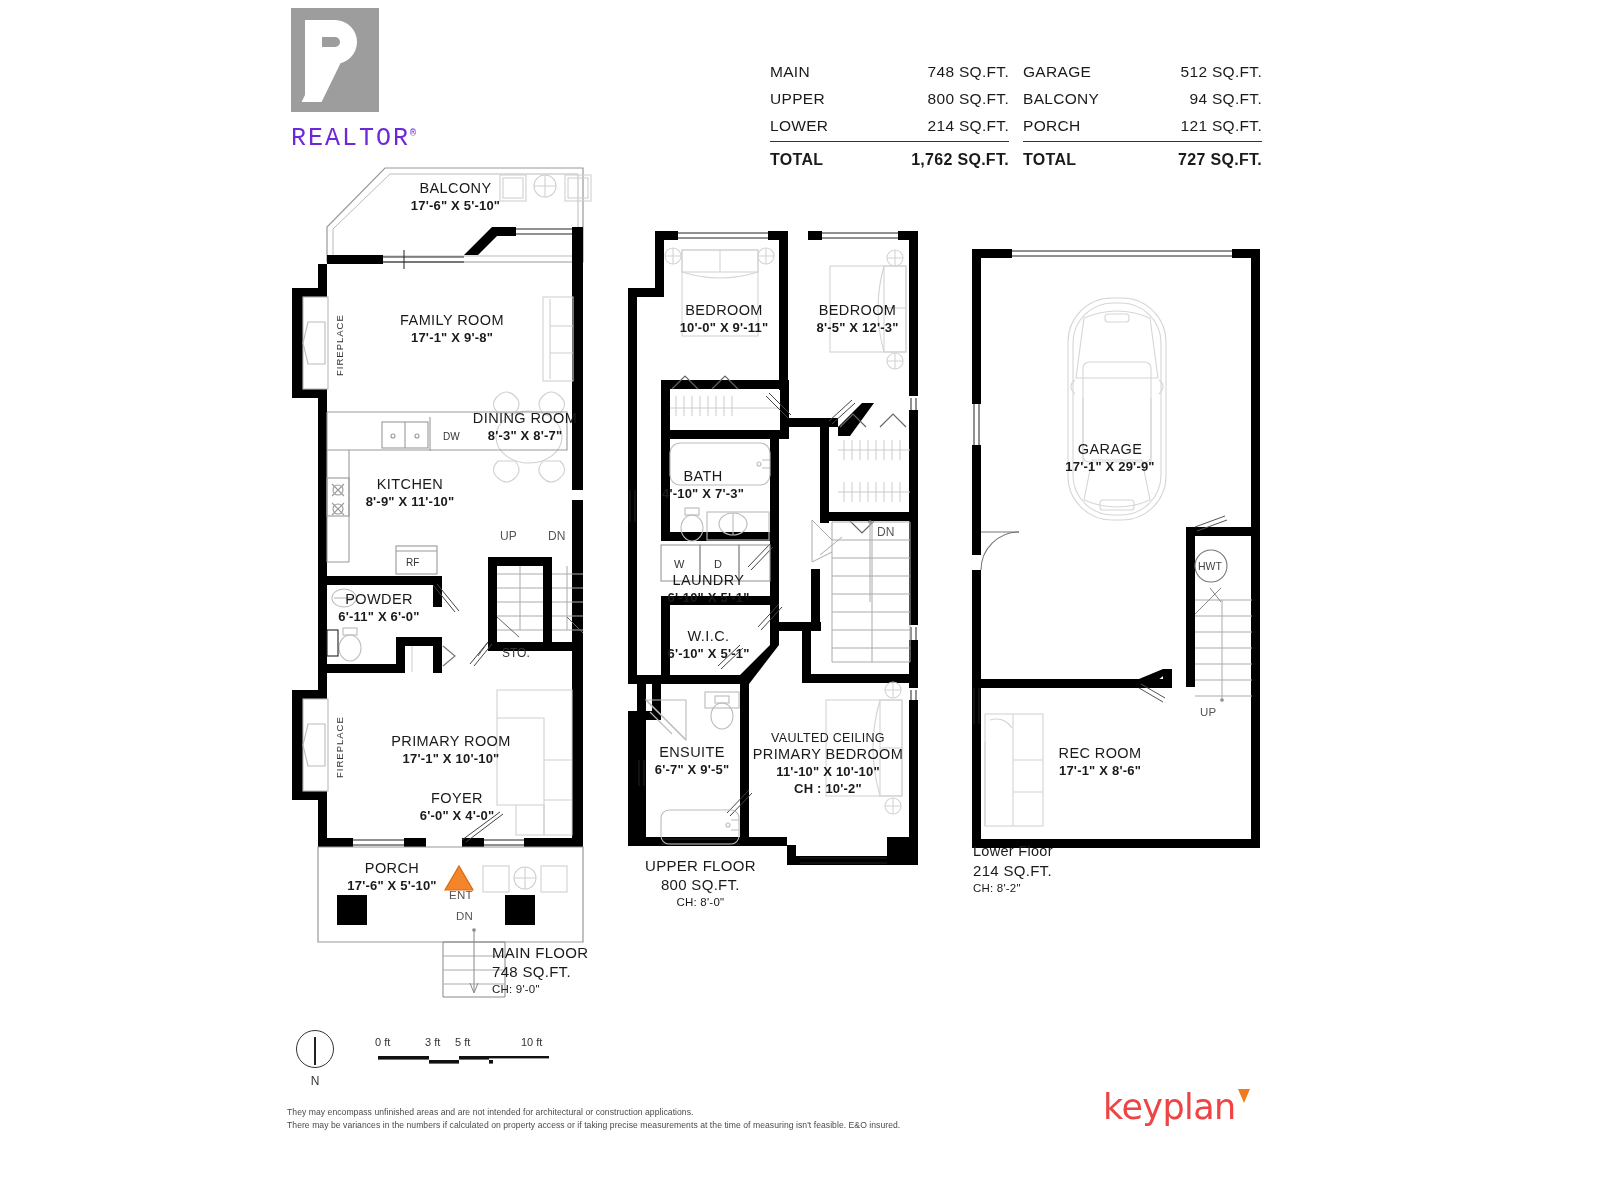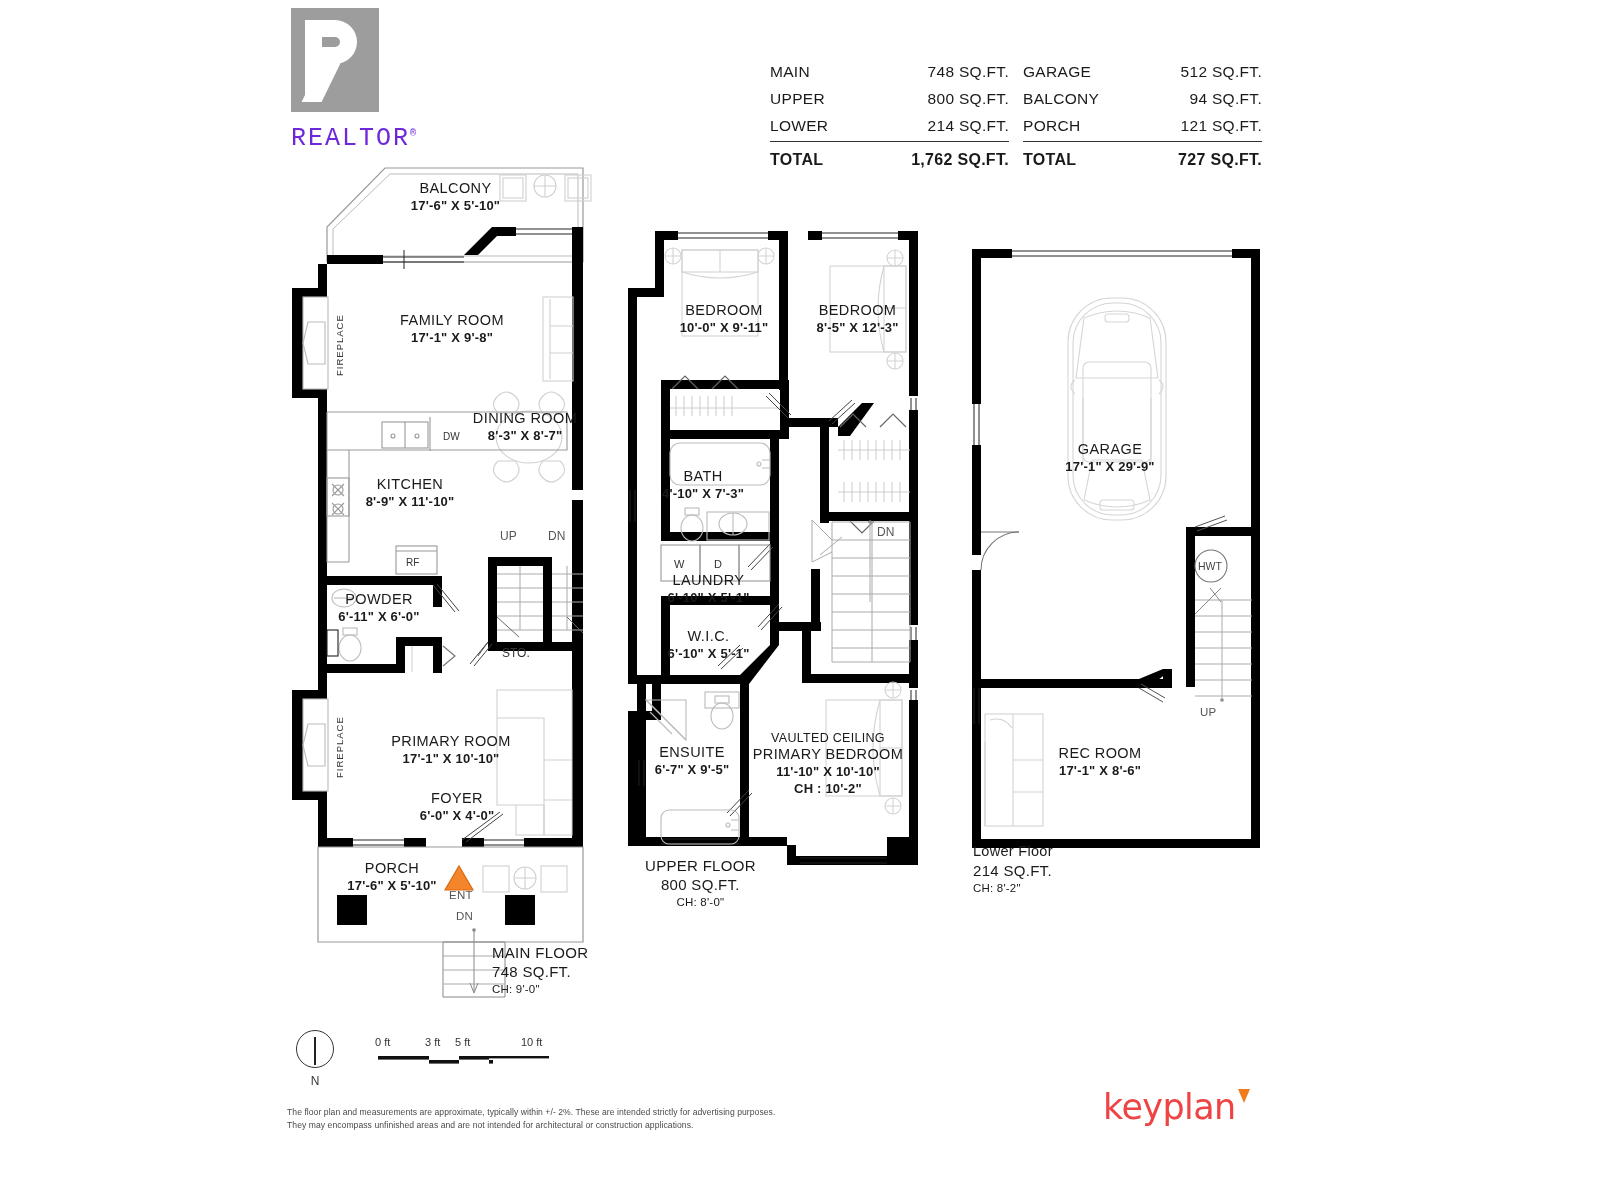--- a/index.html
+++ b/index.html
@@ -665,22 +665,22 @@
   <svg width="180" height="16" viewBox="0 0 180 16">
     <rect x="3" y="4" width="51" height="3.6" fill="#111"></rect>
     <rect x="54" y="8" width="30" height="3.6" fill="#111"></rect>
     <rect x="84" y="4" width="30" height="3.6" fill="#111"></rect>
     <rect x="114" y="8" width="4" height="3.6" fill="#111"></rect>
     <rect x="114" y="4" width="60" height="2.4" fill="#111"></rect>
   </svg>
 </div>
 
 <div class="abs" id="disclaimer">
-  <div>The floor plan and measurements are approximate, typically within +/- 2%. These are intended strictly for advertising purposes.</div>
   <div>They may encompass unfinished areas and are not intended for architectural or construction applications.</div>
+  <div>There may be variances in the numbers if calculated on property access or if taking precise measurements at the time of measuring isn't feasible. E&amp;O insured.</div>
 </div>
 
 <div class="abs" id="keyplan">
   <div style="position:relative;display:inline-block;">
     <span class="word">keyplan</span>
     <span class="tick"></span>
   </div>
 </div>
 
 </body></html>

